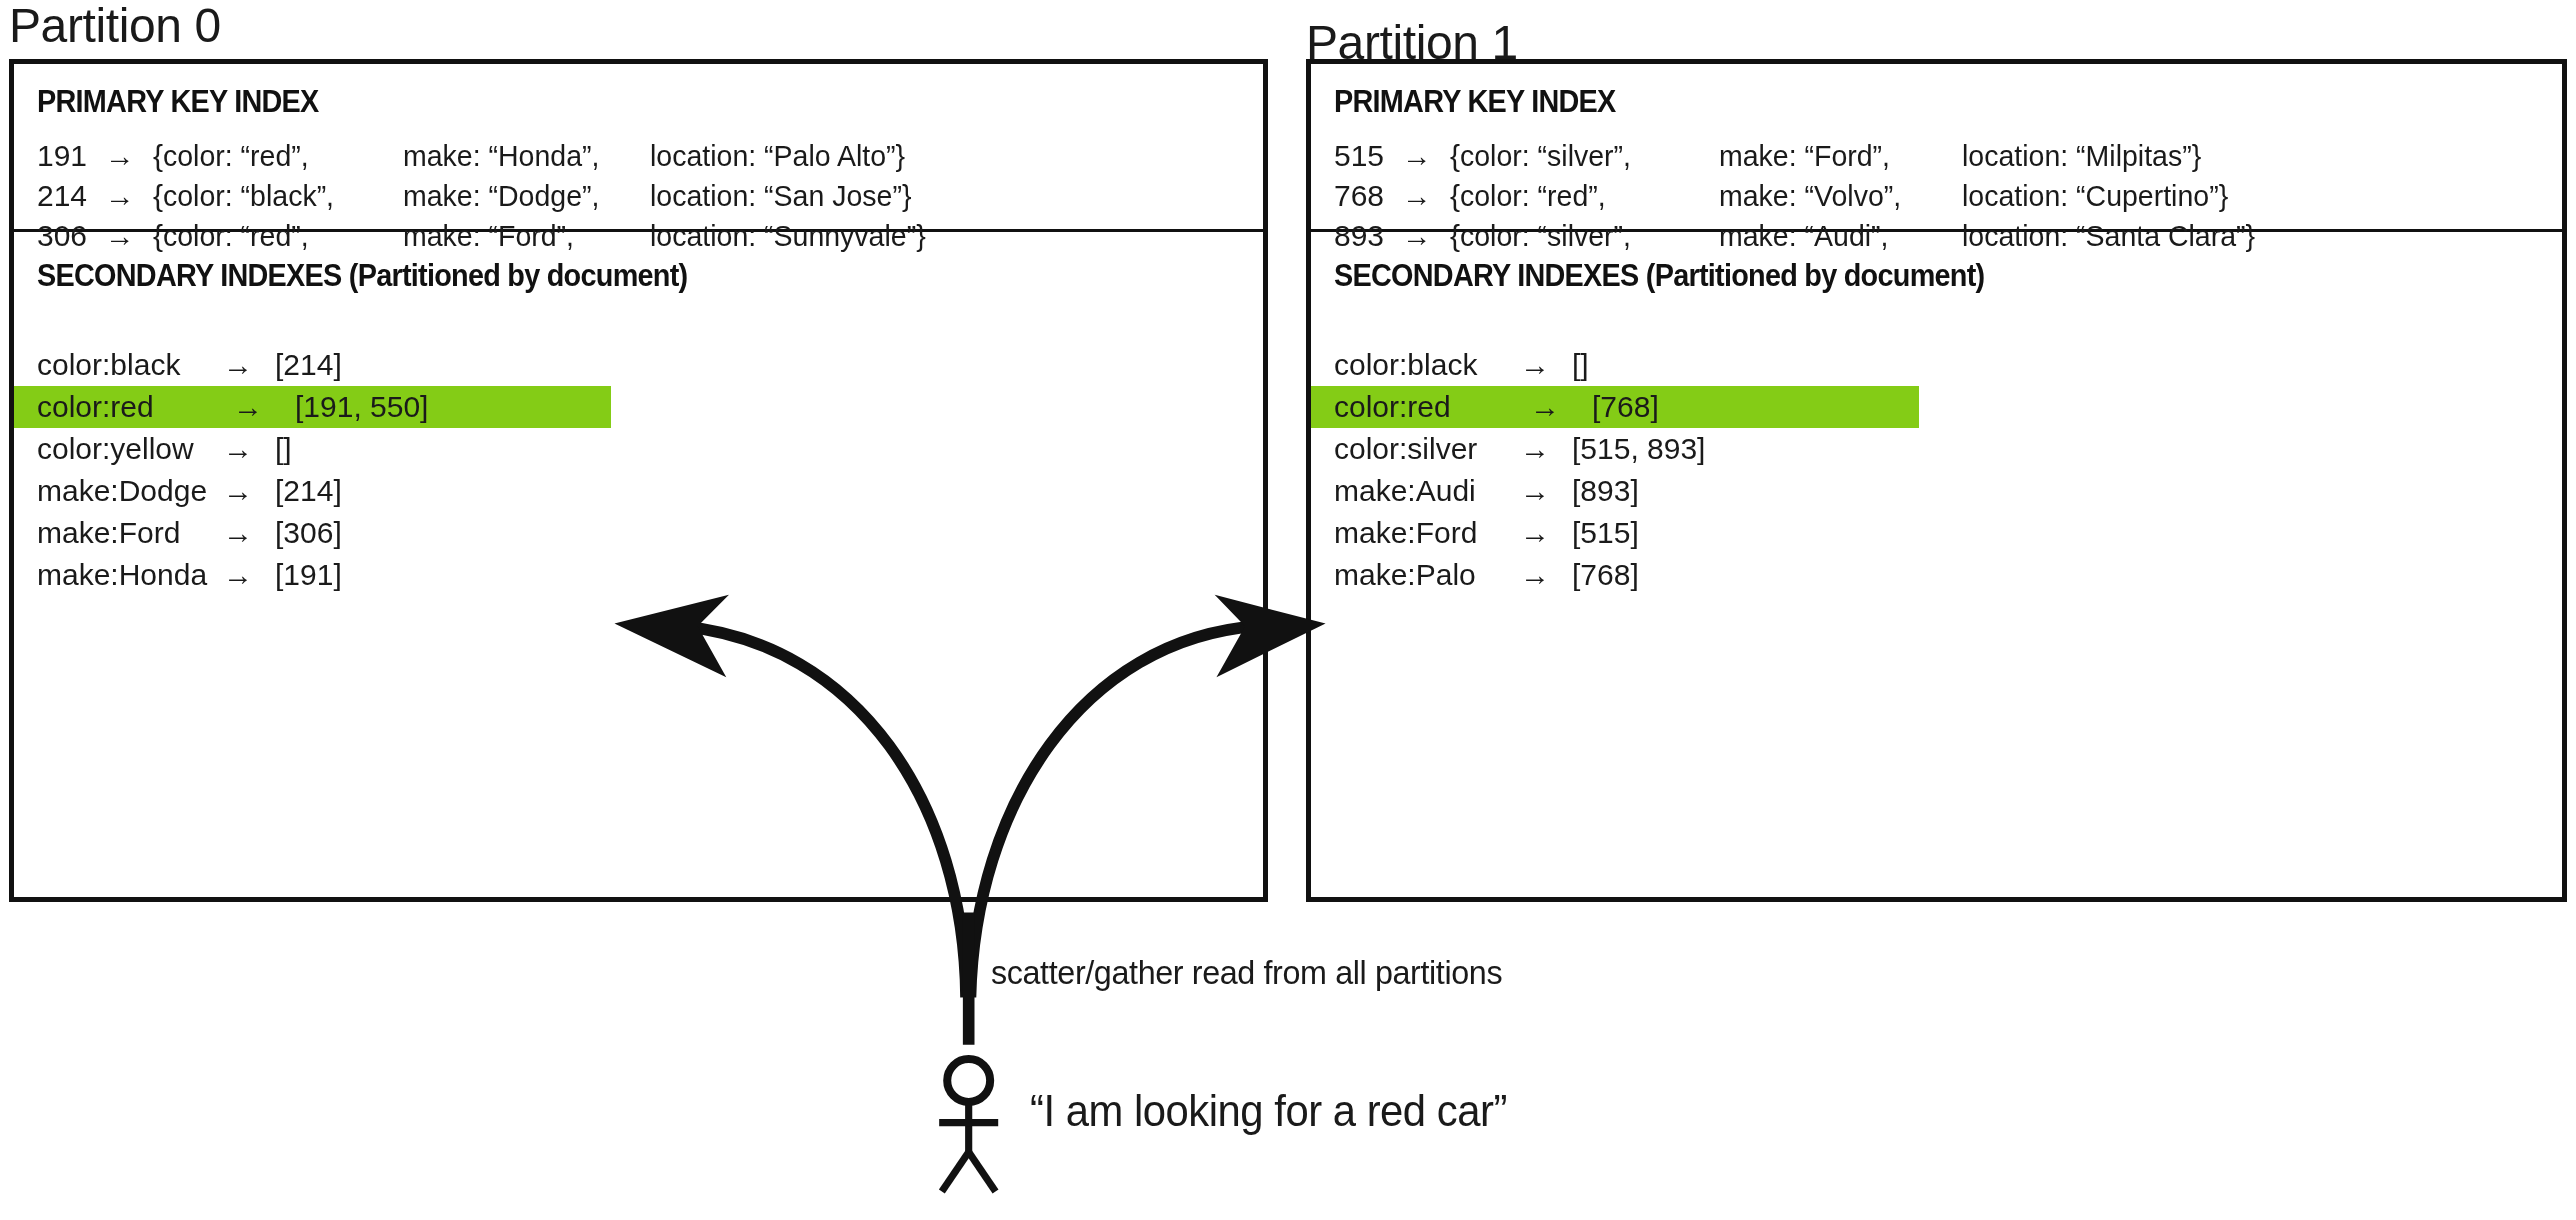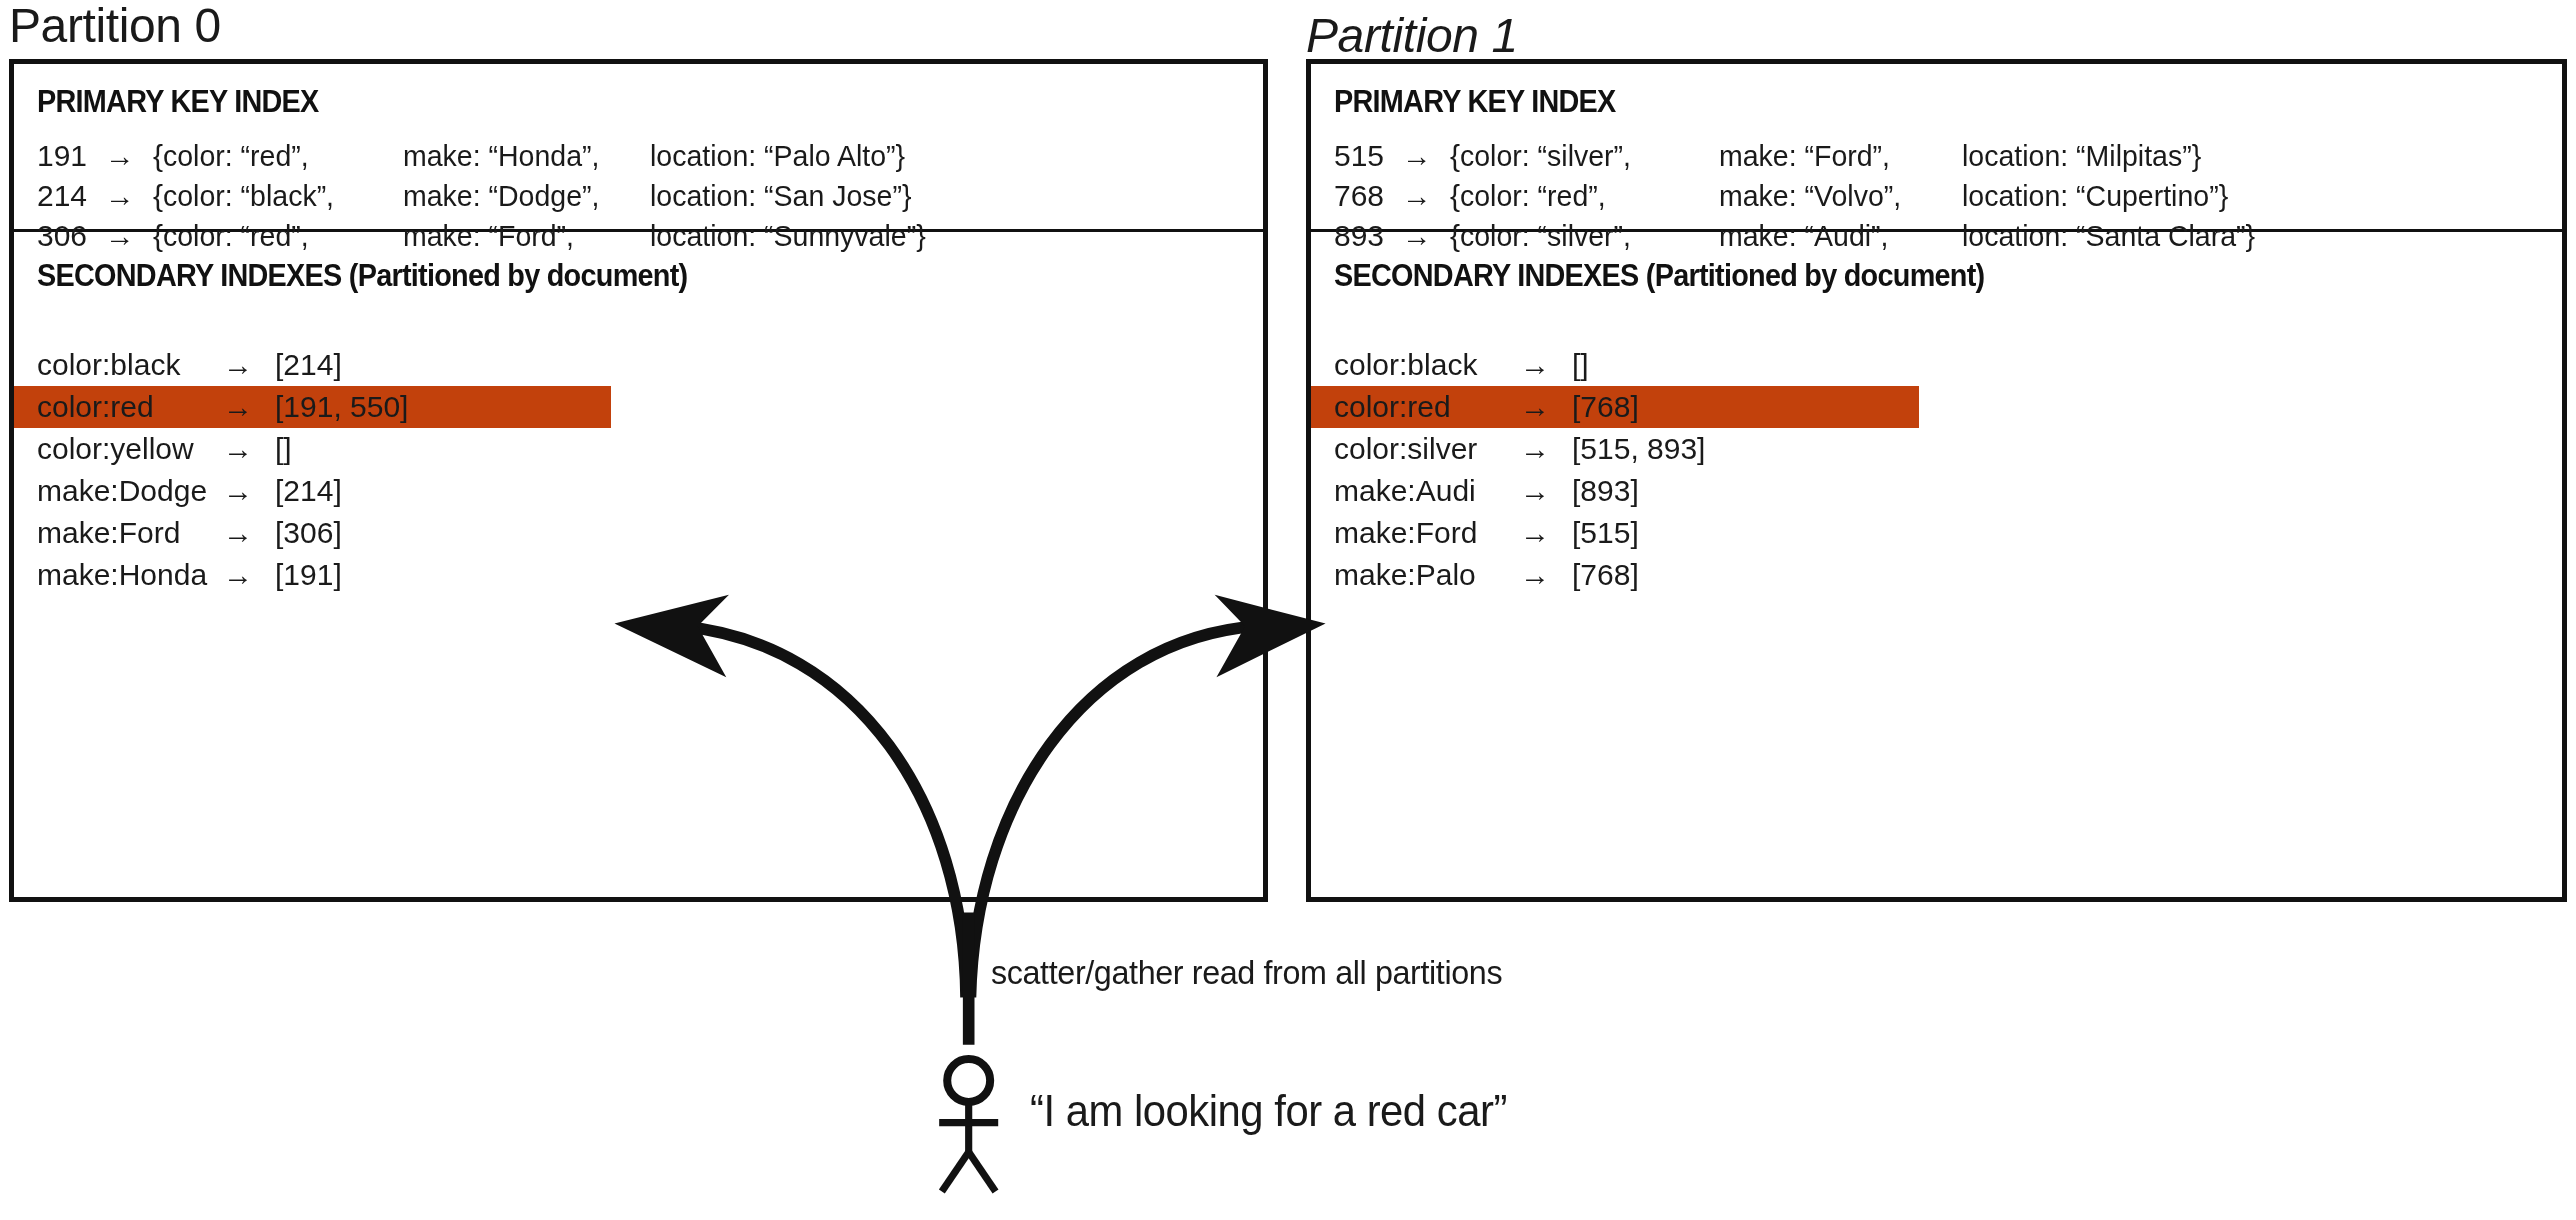--- a/index.html
+++ b/index.html
@@ -27,21 +27,21 @@
   .ptitle {
     position: absolute;
     font-size: 48px;
     line-height: 48px;
     font-weight: 400;
     letter-spacing: -0.4px;
     color: #1a1a1a;
     white-space: nowrap;
   }
   #title-p0 { left: 9px;   top: 1.8px; }
-  #title-p1 { left: 1306px; top: 12px; font-style: italic; }
+  #title-p1 { left: 1306px; top: 19px; }
 
   
   .pbox {
     position: absolute;
     top: 59px;
     height: 843px;
     border: 5.4px solid #111111;
     box-sizing: border-box;
     background: #ffffff;
   }
@@ -113,21 +113,21 @@
   .si-row {
     position: relative;
     height: 42px;
     display: flex;
     align-items: center;
     font-size: 30px;
     white-space: nowrap;
     padding-left: 23px;
     box-sizing: border-box;
   }
-  .si-row.hl { background: #c2410c; width: 597px; }
+  .si-row.hl { background: #84cc16; width: 597px; gap: 10px; }
   #box-p1 .si-row.hl { width: 608px; }
   .si-key   { width: 186px; display: inline-block; }
   .si-arrow { width: 52px;  display: inline-block; }
   .si-val   { display: inline-block; }
 
   
   #overlay {
     position: absolute;
     left: 0; top: 0;
     width: 2576px; height: 1221px;

